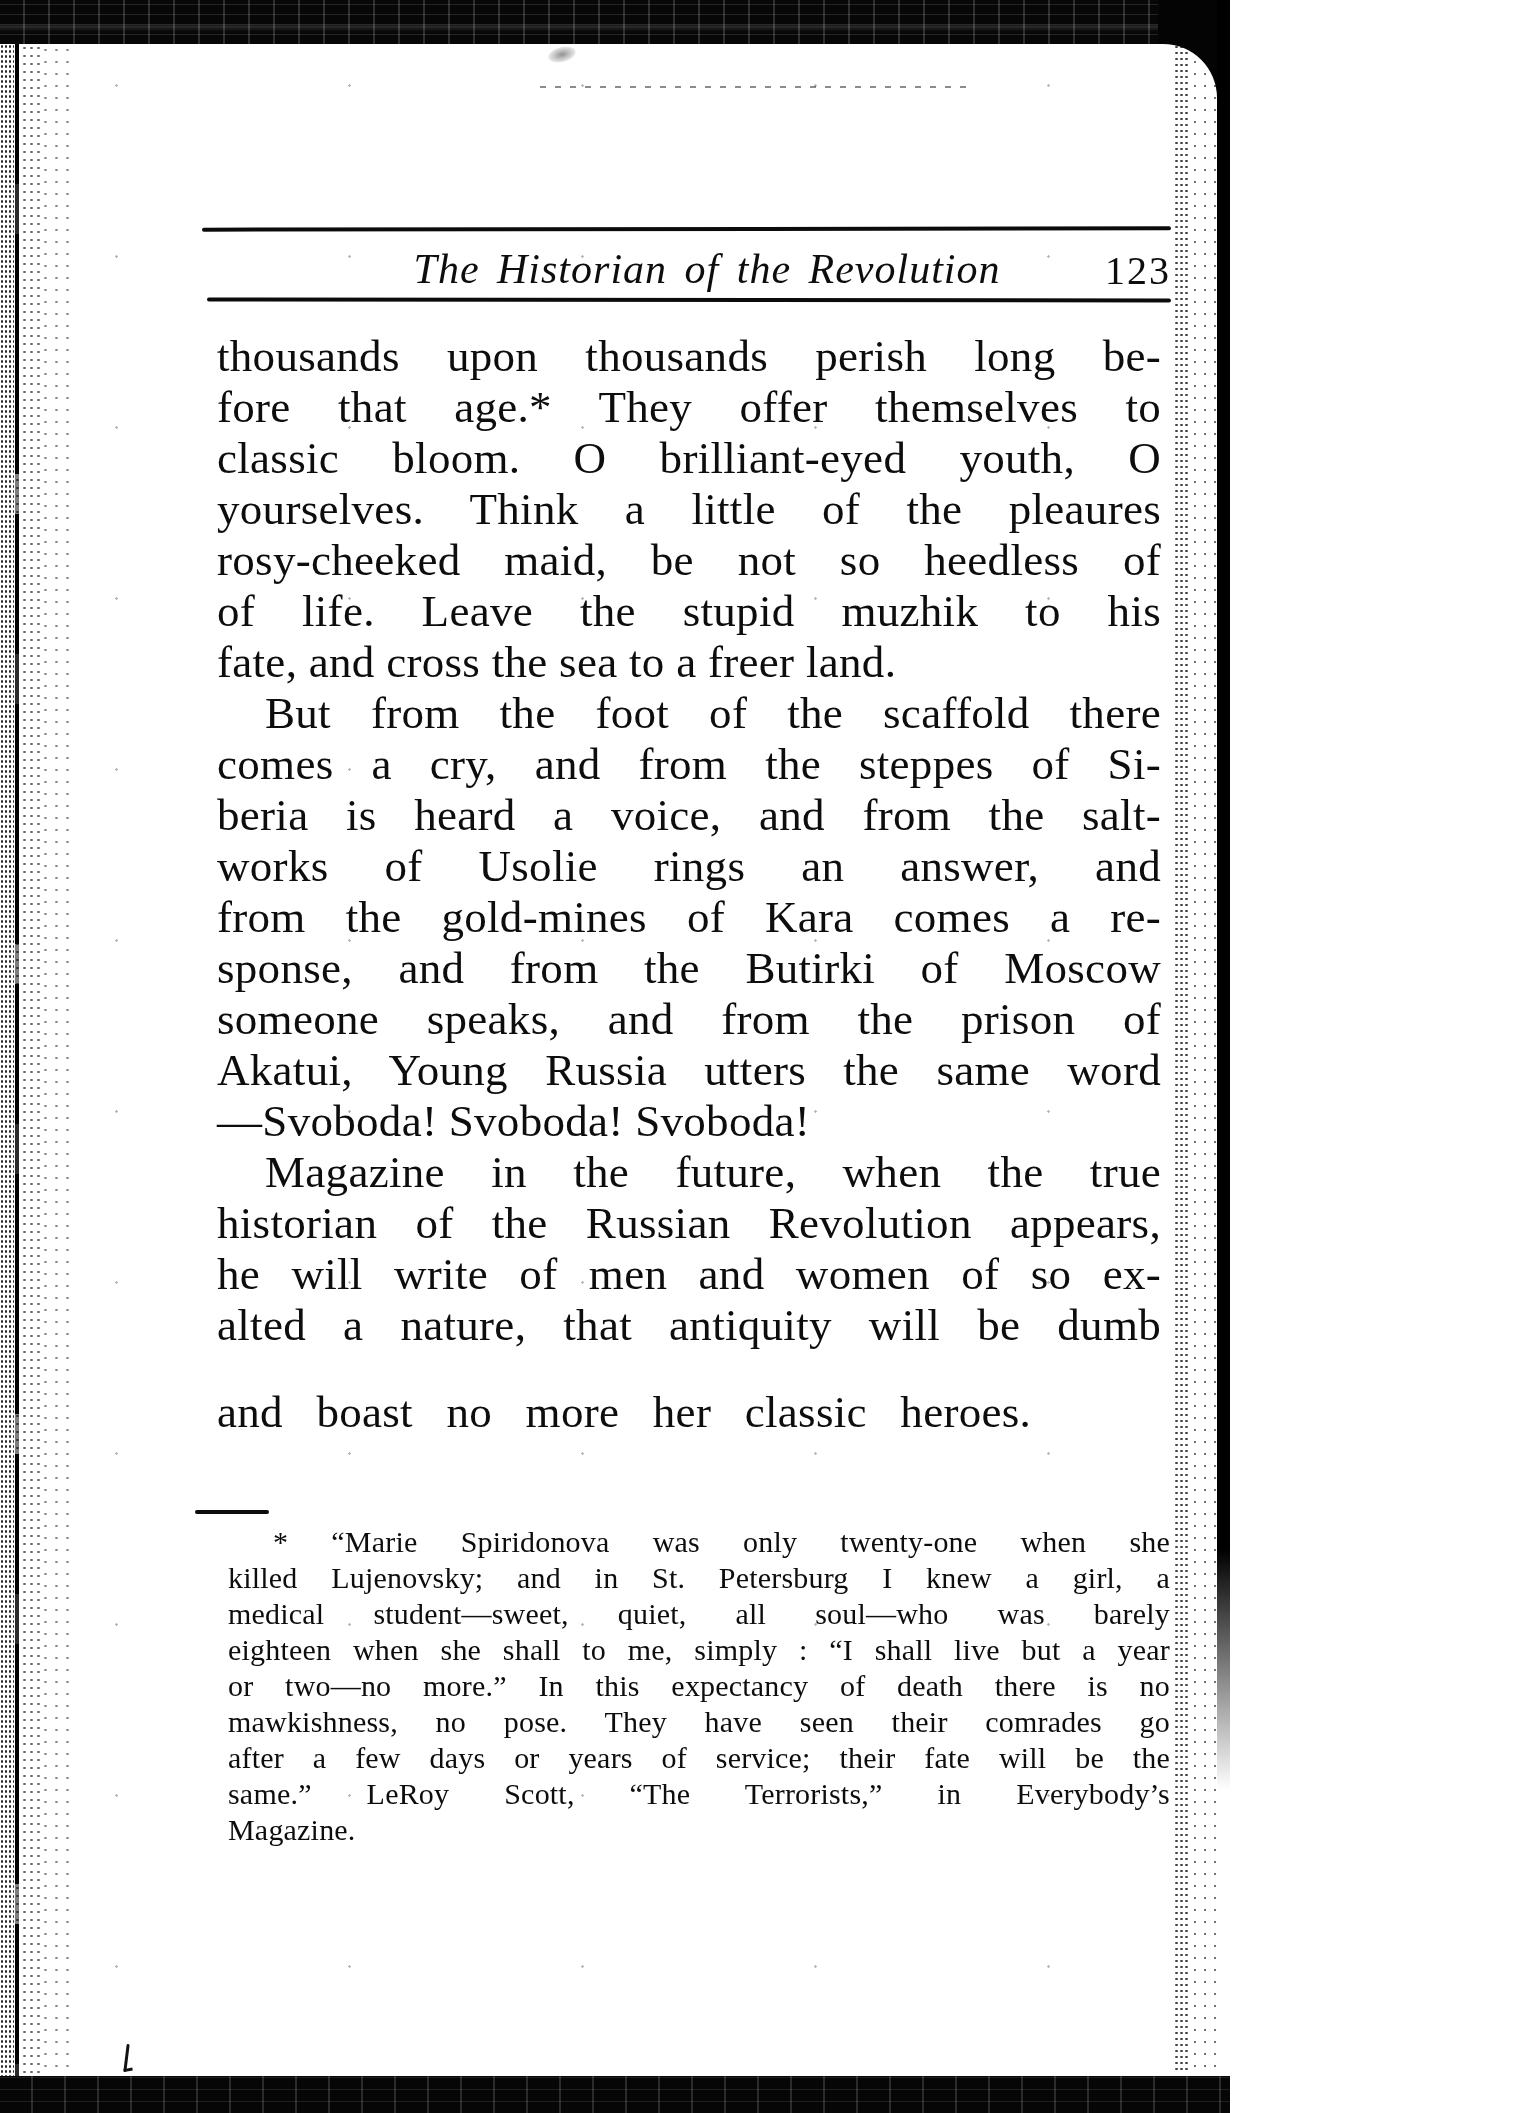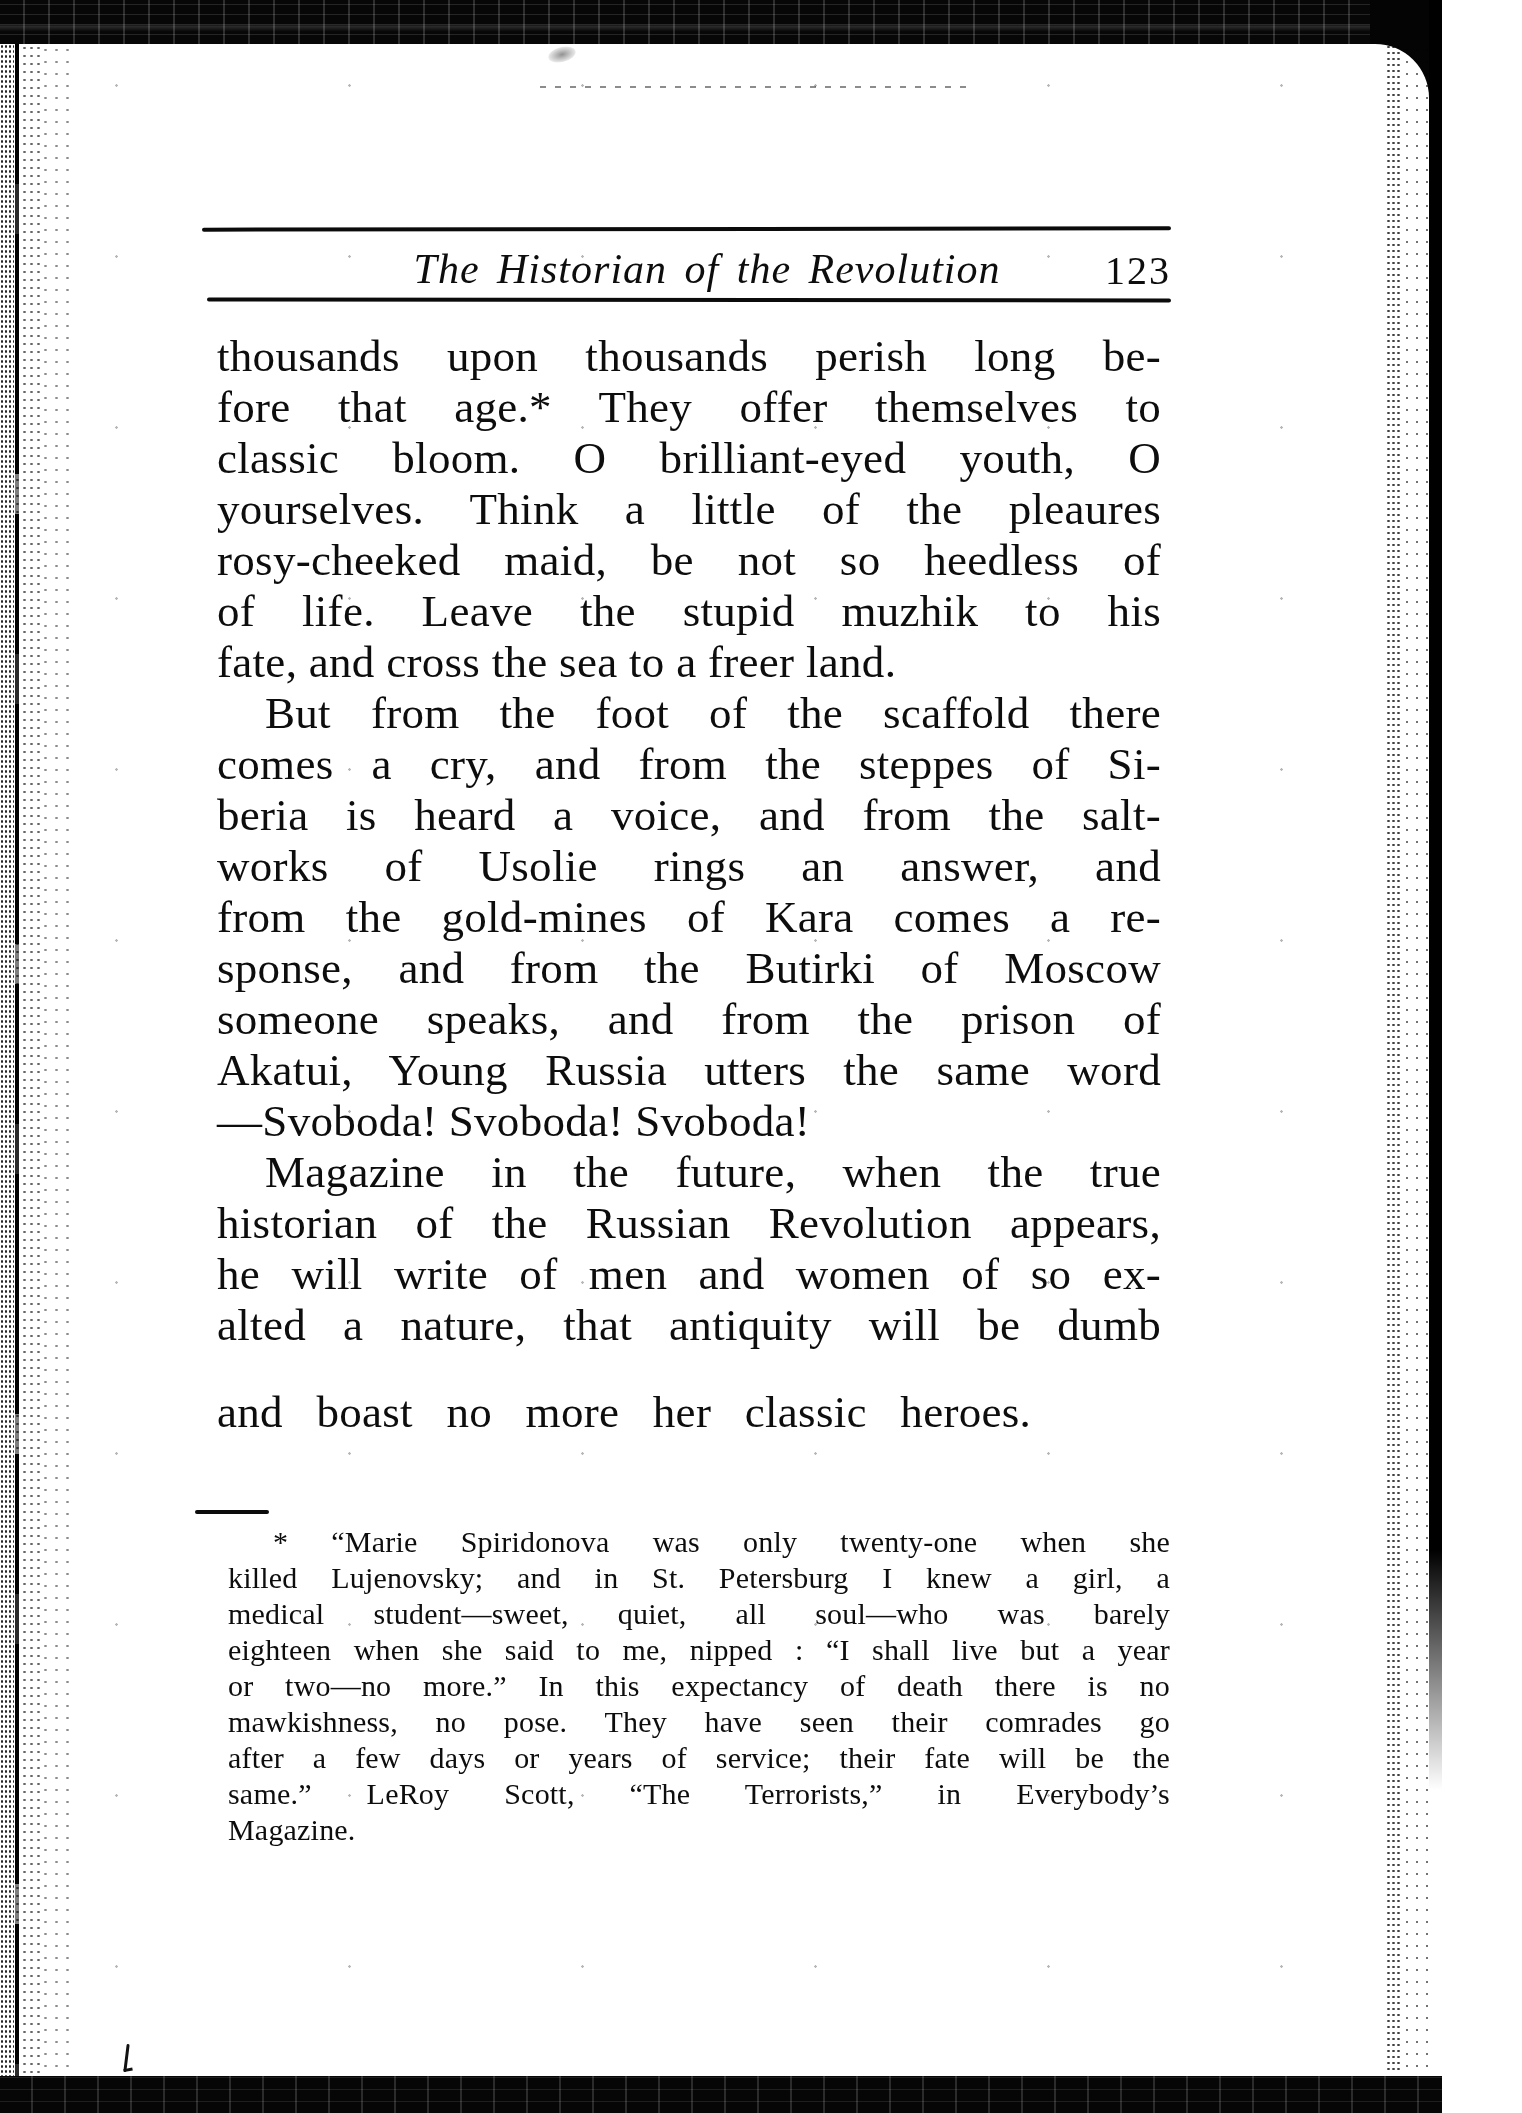--- a/index.html
+++ b/index.html
@@ -1,17 +1,17 @@
 <!DOCTYPE html>
 <html><head>
 <meta charset="utf-8">
 <style>
   html, body { margin:0; padding:0; background:#ffffff; }
   .page {
-    position:relative; width:1442px; height:2113px;
+    position:relative; width:1230px; height:2113px;
     background:#ffffff; overflow:hidden;
     font-family:"Liberation Serif","DejaVu Serif",serif;
     color:#0d0d0d;
   }
 
   
   .band-top {
     position:absolute; top:0; left:0; width:1522px; height:44px; background:#070707;
     background-image:
       linear-gradient(180deg, transparent 55%, rgba(255,255,255,.14) 60%, transparent 72%),
@@ -151,21 +151,21 @@
       <div class="bl">alted a nature, that antiquity will be dumb</div>
       <div class="bl plain ws22">and boast no more her classic heroes.</div>
     </div>
   </div>
 
   <div class="rule footnote-rule"></div>
   <div class="footnote">
     <div class="fl findent">* “Marie Spiridonova was only twenty-one when she</div>
     <div class="fl">killed Lujenovsky; and in St. Petersburg I knew a girl, a</div>
     <div class="fl">medical student—sweet, quiet, all soul—who was barely</div>
-    <div class="fl">eighteen when she said to me, nipped : “I shall live but a year</div>
+    <div class="fl">eighteen when she shall to me, simply : “I shall live but a year</div>
     <div class="fl">or two—no more.” In this expectancy of death there is no</div>
     <div class="fl">mawkishness, no pose. They have seen their comrades go</div>
     <div class="fl">after a few days or years of service; their fate will be the</div>
     <div class="fl">same.” LeRoy Scott, “The Terrorists,” in Everybody’s</div>
     <div class="fl plain">Magazine.</div>
   </div>
 
 </div>
 
 </body></html>

